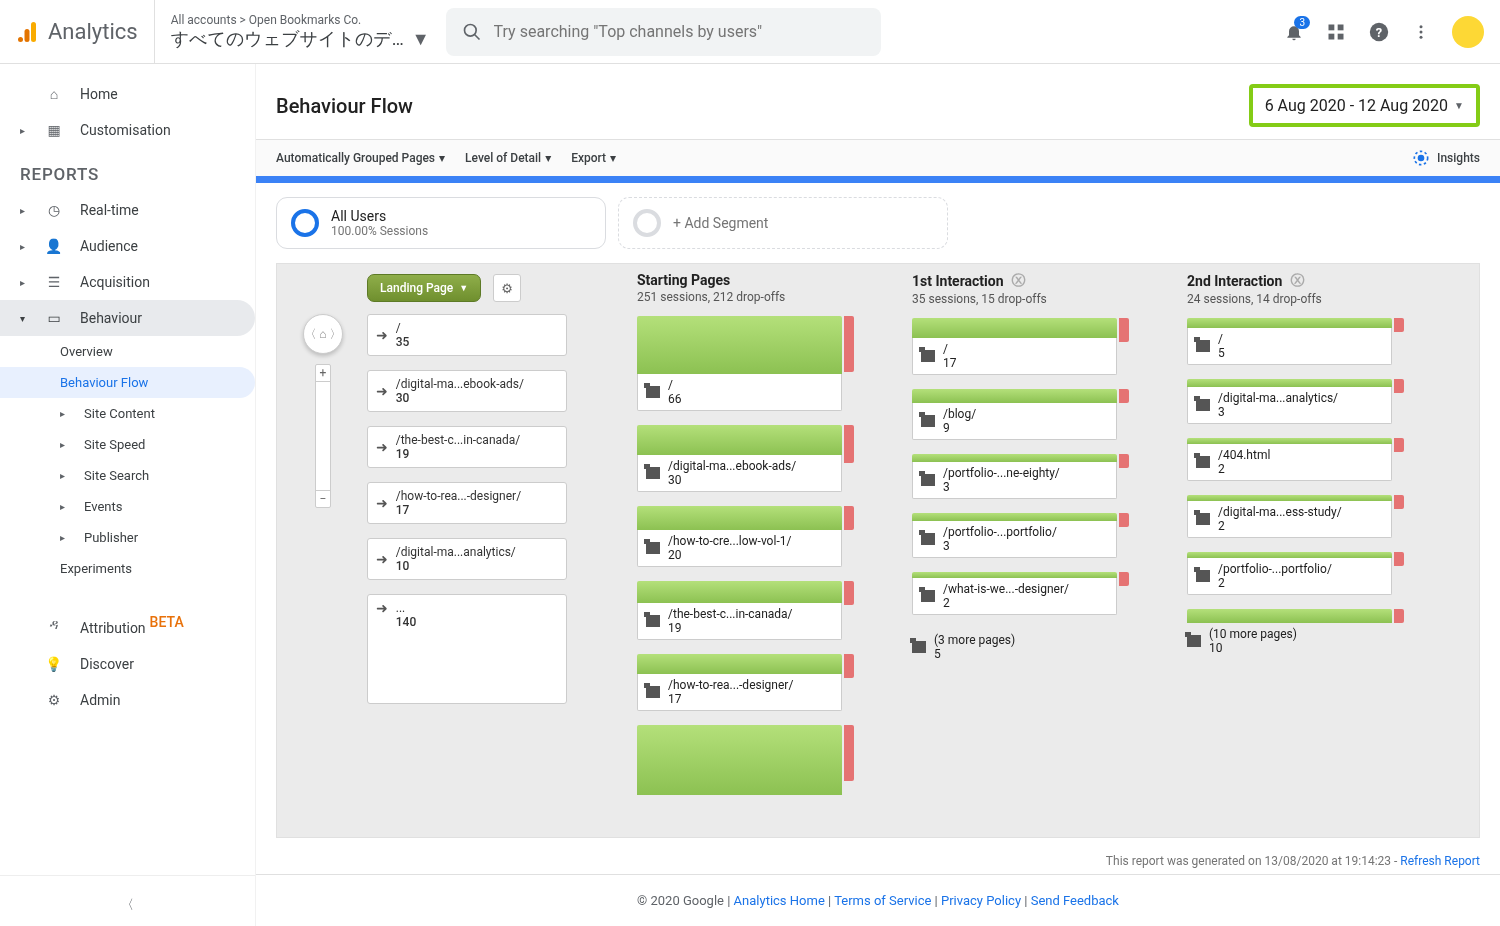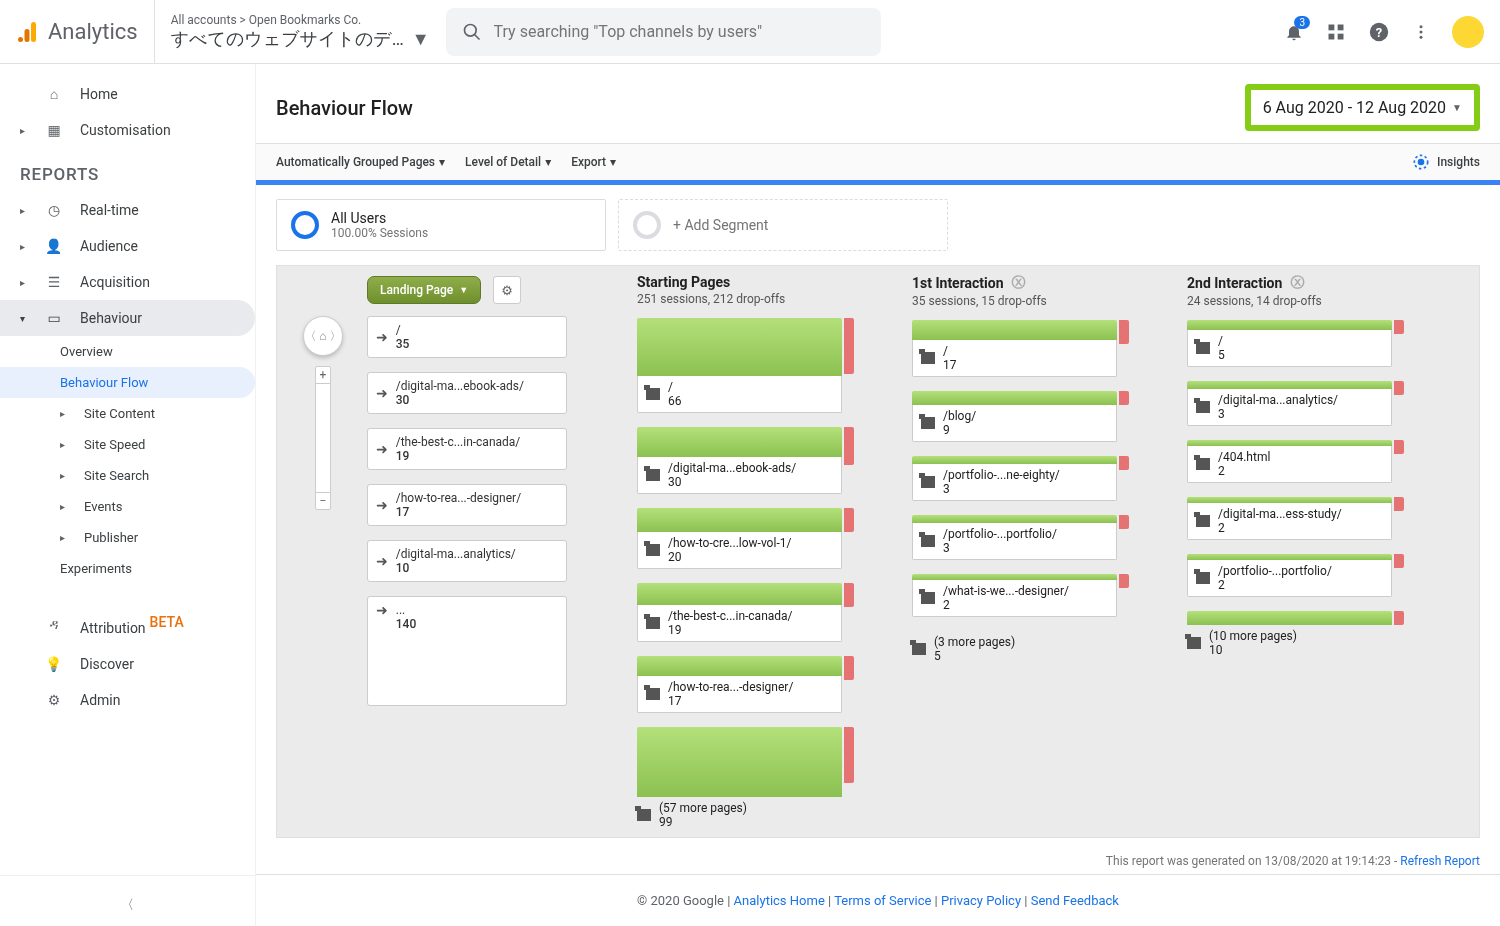--- a/index.html
+++ b/index.html
@@ -29,27 +29,27 @@
   .nav-caret{width:8px;color:#5f6368;font-size:10px}
   .nav-ico{width:20px;text-align:center;color:#5f6368}
   .nav-item.active .nav-ico,.nav-item.active .nav-caret{color:#3c4043}
   .beta{color:#e8710a;font-size:14px;font-weight:500;margin-left:4px;vertical-align:super}
   .nav-bottom{margin-top:auto;border-top:1px solid #eee;padding-top:8px}
   .collapse{display:flex;justify-content:center;padding:12px;color:#5f6368;cursor:pointer}
   
   .main{flex:1;display:flex;flex-direction:column;min-width:0;background:#fff}
   .title-row{display:flex;align-items:center;padding:20px 20px 12px}
   .title{font-size:20px;font-weight:500}
-  .date-pick{margin-left:auto;border:6px solid #84cc16;border-radius:4px;padding:8px 12px;font-size:16px;display:flex;align-items:center;gap:6px;cursor:pointer}
-  .toolbar{display:flex;align-items:center;gap:20px;padding:8px 20px;border-top:1px solid #e0e0e0;border-bottom:5px solid #3b82f6;background:#fafafa;font-size:12px;font-weight:500;color:#3c4043}
+  .date-pick{margin-left:auto;border:4px solid #84cc16;border-radius:4px;padding:8px 12px;font-size:16px;display:flex;align-items:center;gap:6px;cursor:pointer}
+  .toolbar{display:flex;align-items:center;gap:20px;padding:8px 20px;border-top:1px solid #e0e0e0;border-bottom:7px solid #3b82f6;background:#fafafa;font-size:12px;font-weight:500;color:#3c4043}
   .tb-item{display:flex;align-items:center;gap:4px;cursor:pointer}
   .tb-spacer{flex:1}
   .insights{display:flex;align-items:center;gap:6px;color:#3c4043}
   .segments{display:flex;gap:12px;padding:14px 20px;background:#fff}
-  .seg-card{border:1px solid #dadce0;border-radius:2px;padding:10px 14px;display:flex;align-items:center;gap:12px;min-width:330px;background:#fff}
+  .seg-card{border:1px solid #dadce0;border-radius:11px;padding:10px 14px;display:flex;align-items:center;gap:12px;min-width:330px;background:#fff}
   .seg-add{border-style:dashed;color:#757575;font-size:14px}
   .ring{width:28px;height:28px;border:4px solid #1a73e8;border-radius:50%}
   .ring.grey{border-color:#dadce0}
   .seg-title{font-size:14px;font-weight:400}
   .seg-sub{font-size:12px;color:#757575}
   
   .flow-wrap{margin:0 20px 10px;border:1px solid #e0e0e0;background:#ebebeb;padding:14px 14px 14px 14px;position:relative;flex:1;min-height:0;overflow:hidden}
   .dim-pill{background:#6b8e23;background:linear-gradient(#8fae4a,#6f8f2e);color:#fff;border-radius:7px;padding:6px 12px;font-size:12px;font-weight:500;display:inline-flex;align-items:center;gap:6px;border:1px solid #5d7a26}
   .gear{border:1px solid #ccc;background:#fff;border-radius:3px;width:28px;height:28px;display:inline-flex;align-items:center;justify-content:center;margin-left:6px;color:#666;cursor:pointer}
   .zoom-ctrl{position:absolute;left:26px;top:50px}
@@ -381,27 +381,20 @@
                 <span class="page-ico"></span>
                 <div>
                   <div>/how-to-rea...-designer/</div>
                   <div>17</div>
                 </div>
               </div>
         <div class="drop sm"></div>
             </div>
             <div class="step-node more">
               <div class="step-bar h99"></div>
-        <div class="step-body">
-                <span class="page-ico"></span>
-                <div>
-                  <div>(57 more pages)</div>
-                  <div>99</div>
-                </div>
-              </div>
         <div class="drop big"></div>
             </div>
           </div>
           <div class="col gap"></div>
           <div class="col step">
             <div class="col-head">1st Interaction <span class="close-x">ⓧ</span></div>
     <div class="col-sub">35 sessions, 15 drop-offs</div>
             <div class="step-node">
               <div class="step-bar h17"></div>
         <div class="step-body">

